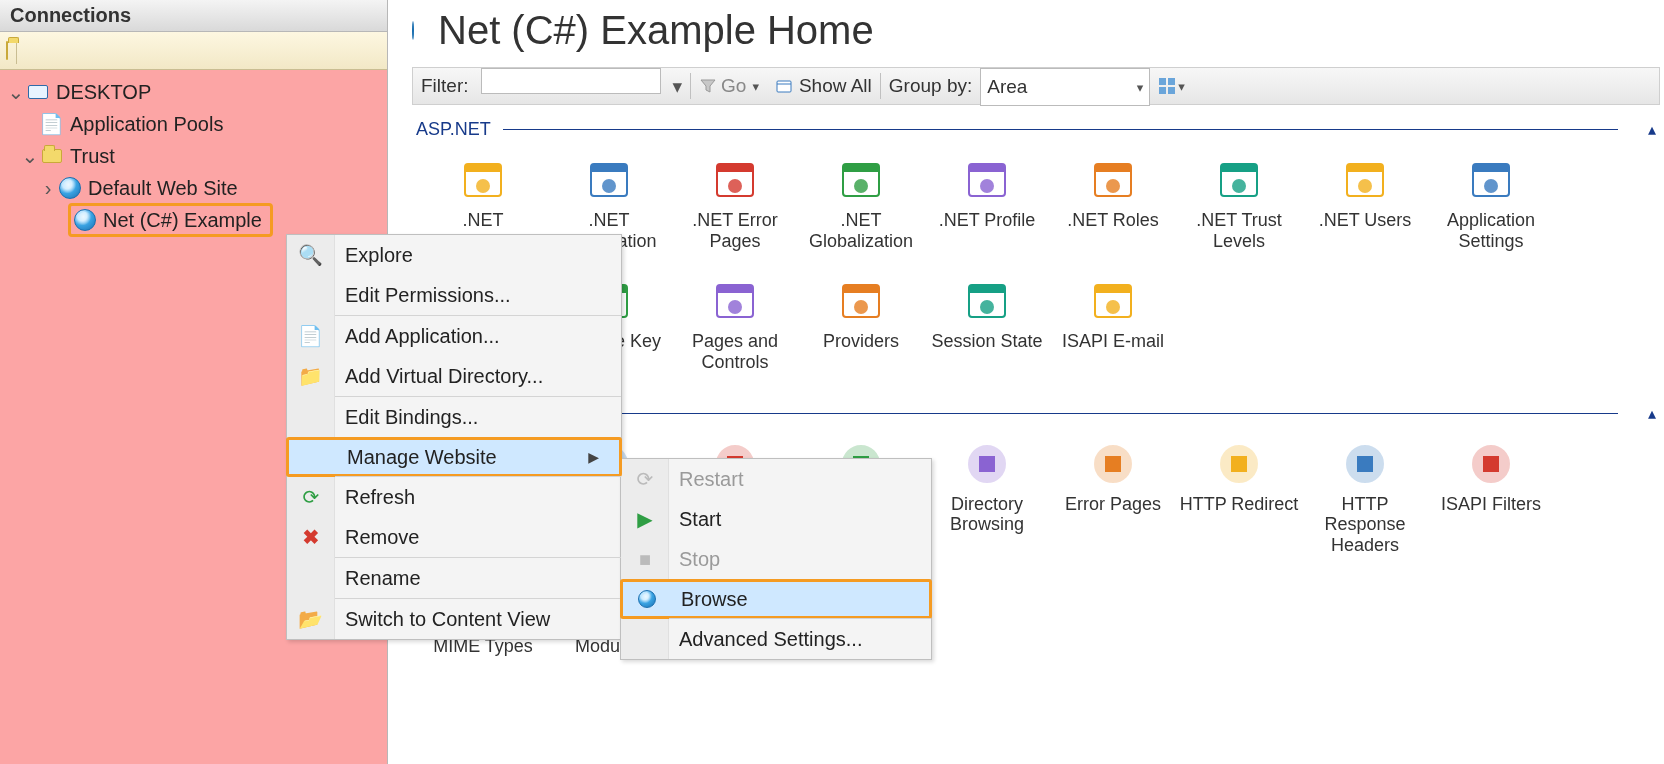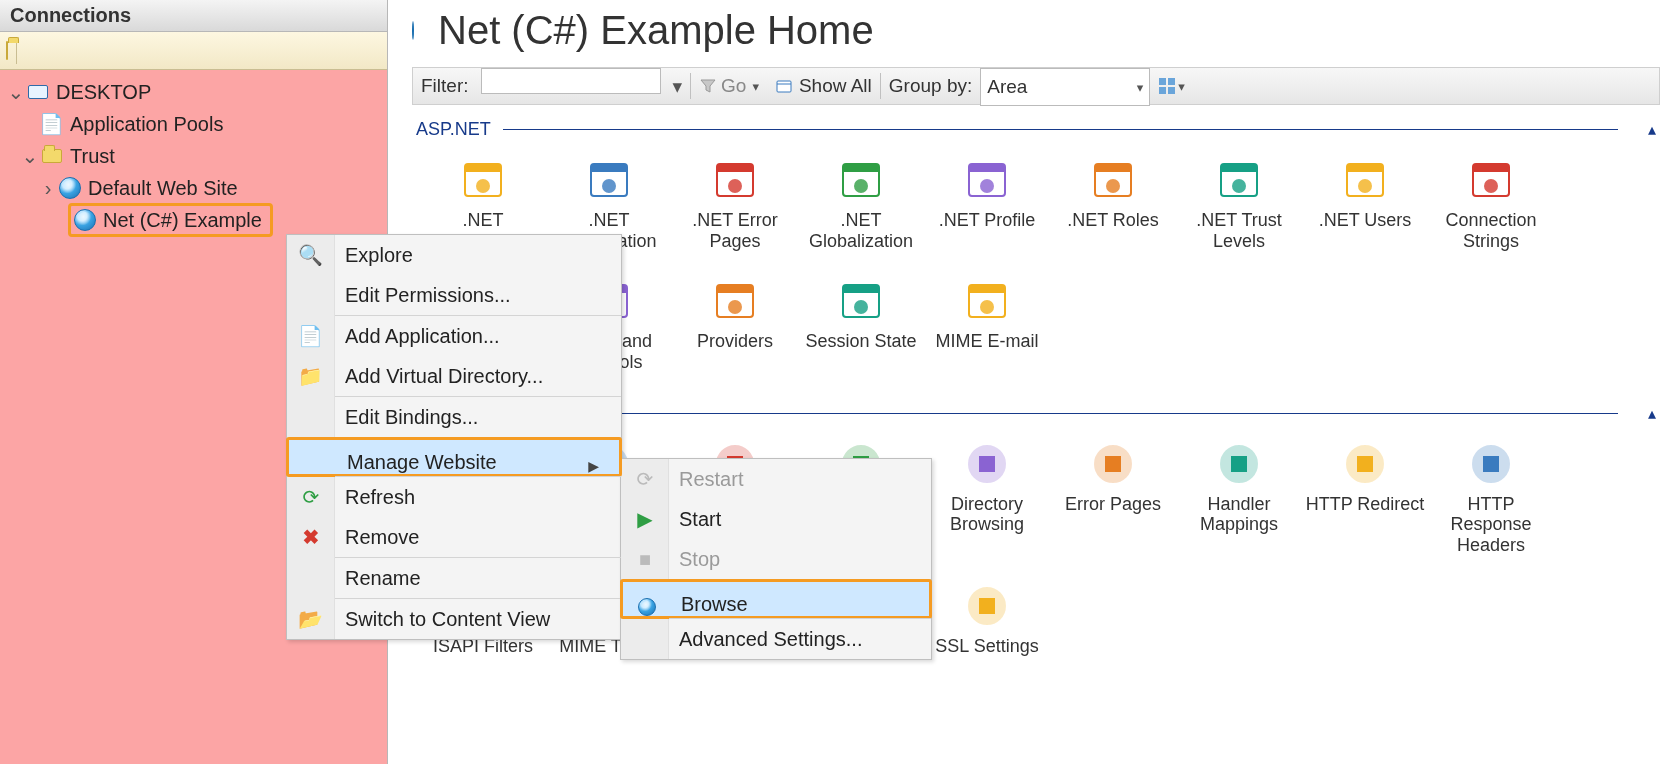--- a/index.html
+++ b/index.html
@@ -38,21 +38,21 @@
 .app-item { width: 126px; text-align: center; font-size: 18px; color: #333; margin: 4px 0 16px 0; padding-top: 4px; }
 .app-item .ico { height: 52px; display: flex; align-items: center; justify-content: center; }
 .app-item .lbl { line-height: 1.15; margin-top: 4px; }
 
 
 .ctx { position: absolute; background: #f4f4f4; border: 1px solid #bfbfbf; box-shadow: 2px 2px 4px rgba(0,0,0,.15); font-size: 20px; color: #222; }
 .ctx .iconcol { position: absolute; left: 0; top: 0; bottom: 0; width: 48px; background: #ececec; border-right: 1px solid #e0e0e0; }
 .ctx-item { position: relative; display: flex; align-items: center; height: 40px; padding-left: 58px; padding-right: 20px; white-space: nowrap; z-index: 1; }
 .ctx-item .mi { position: absolute; left: 10px; width: 28px; display: flex; justify-content: center; }
 .ctx-sep { position: relative; height: 1px; background: #d4d4d4; margin-left: 48px; z-index: 1; }
-.ctx-hi { background: #cfe8ff; align-items: flex-end; }
+.ctx-hi { background: #cfe8ff; }
 .ctx-hi-outline { border: 3px solid #f59b22; border-radius: 3px; margin: -1px; }
 .ctx-item .sub { margin-left: auto; color: #444; font-size: 14px; }
 .ctx-disabled { color: #9a9a9a; }
 
 
 .svgicon { display: inline-block; }
 
 .globe { width: 22px; height: 22px; border-radius: 50%; background: radial-gradient(circle at 35% 30%, #bfe6ff 0 25%, #3aa3e3 50%, #1a6fb0 100%); border: 1px solid #1a6fb0; position: relative; }
 .globe.big { width: 56px; height: 56px; }
 .globe::after { content: ""; position: absolute; inset: 2px; border-radius: 50%; background: radial-gradient(ellipse at 40% 30%, rgba(255,255,255,.7), rgba(255,255,255,0) 55%); }
@@ -232,20 +232,30 @@
             <rect x="4" y="6" width="36" height="32" rx="3" fill="#fff" stroke="#f2b01e" stroke-width="2"></rect>
             <rect x="4" y="6" width="36" height="8" fill="#f2b01e"></rect>
             <circle cx="22" cy="28" r="7" fill="#f2b01e" opacity=".8"></circle>
           </svg>
         </div>
         <div class="lbl">.NET Users</div>
       </div>
       <div class="app-item">
         <div class="ico">
           <svg width="44" height="44">
+            <rect x="4" y="6" width="36" height="32" rx="3" fill="#fff" stroke="#3a7bbf" stroke-width="2"></rect>
+            <rect x="4" y="6" width="36" height="8" fill="#3a7bbf"></rect>
+            <circle cx="22" cy="28" r="7" fill="#3a7bbf" opacity=".8"></circle>
+          </svg>
+        </div>
+        <div class="lbl">Application Settings</div>
+      </div>
+      <div class="app-item">
+        <div class="ico">
+          <svg width="44" height="44">
             <rect x="4" y="6" width="36" height="32" rx="3" fill="#fff" stroke="#d43a2f" stroke-width="2"></rect>
             <rect x="4" y="6" width="36" height="8" fill="#d43a2f"></rect>
             <circle cx="22" cy="28" r="7" fill="#d43a2f" opacity=".8"></circle>
           </svg>
         </div>
         <div class="lbl">Connection Strings</div>
       </div>
       <div class="app-item">
         <div class="ico">
           <svg width="44" height="44">
@@ -287,21 +297,21 @@
         <div class="lbl">Session State</div>
       </div>
       <div class="app-item">
         <div class="ico">
           <svg width="44" height="44">
             <rect x="4" y="6" width="36" height="32" rx="3" fill="#fff" stroke="#f2b01e" stroke-width="2"></rect>
             <rect x="4" y="6" width="36" height="8" fill="#f2b01e"></rect>
             <circle cx="22" cy="28" r="7" fill="#f2b01e" opacity=".8"></circle>
           </svg>
         </div>
-        <div class="lbl">MIME E-mail</div>
+        <div class="lbl">ISAPI E-mail</div>
       </div>
     </div>
 
   <div class="group-label">
     <span>IIS</span>
     <span class="line"></span>
     <span class="group-caret">▴</span>
   </div>
   <div class="icon-grid" id="iis-grid">
       <div class="app-item">
@@ -350,29 +360,20 @@
         <div class="lbl">Directory Browsing</div>
       </div>
       <div class="app-item">
         <div class="ico">
           <svg width="44" height="44">
             <circle cx="22" cy="22" r="18" fill="#e67e22" opacity=".25" stroke="#e67e22" stroke-width="2"></circle>
             <rect x="14" y="14" width="16" height="16" fill="#e67e22"></rect>
           </svg>
         </div>
         <div class="lbl">Error Pages</div>
-      </div>
-      <div class="app-item">
-        <div class="ico">
-          <svg width="44" height="44">
-            <circle cx="22" cy="22" r="18" fill="#16a085" opacity=".25" stroke="#16a085" stroke-width="2"></circle>
-            <rect x="14" y="14" width="16" height="16" fill="#16a085"></rect>
-          </svg>
-        </div>
-        <div class="lbl">Handler Mappings</div>
       </div>
       <div class="app-item">
         <div class="ico">
           <svg width="44" height="44">
             <circle cx="22" cy="22" r="18" fill="#f2b01e" opacity=".25" stroke="#f2b01e" stroke-width="2"></circle>
             <rect x="14" y="14" width="16" height="16" fill="#f2b01e"></rect>
           </svg>
         </div>
         <div class="lbl">HTTP Redirect</div>
       </div>

